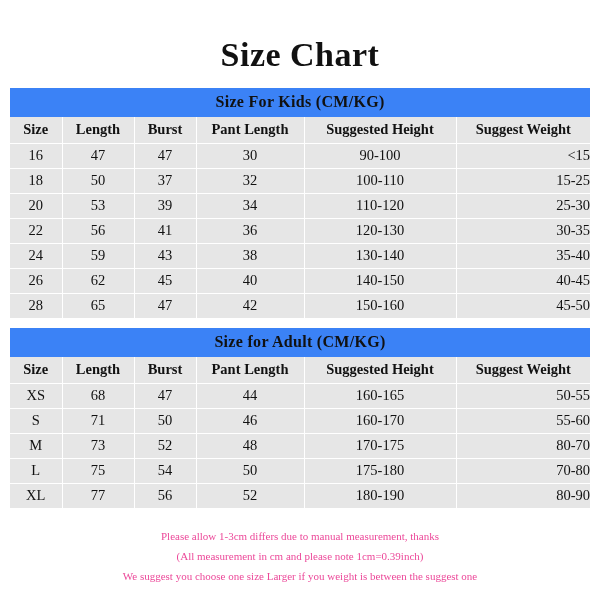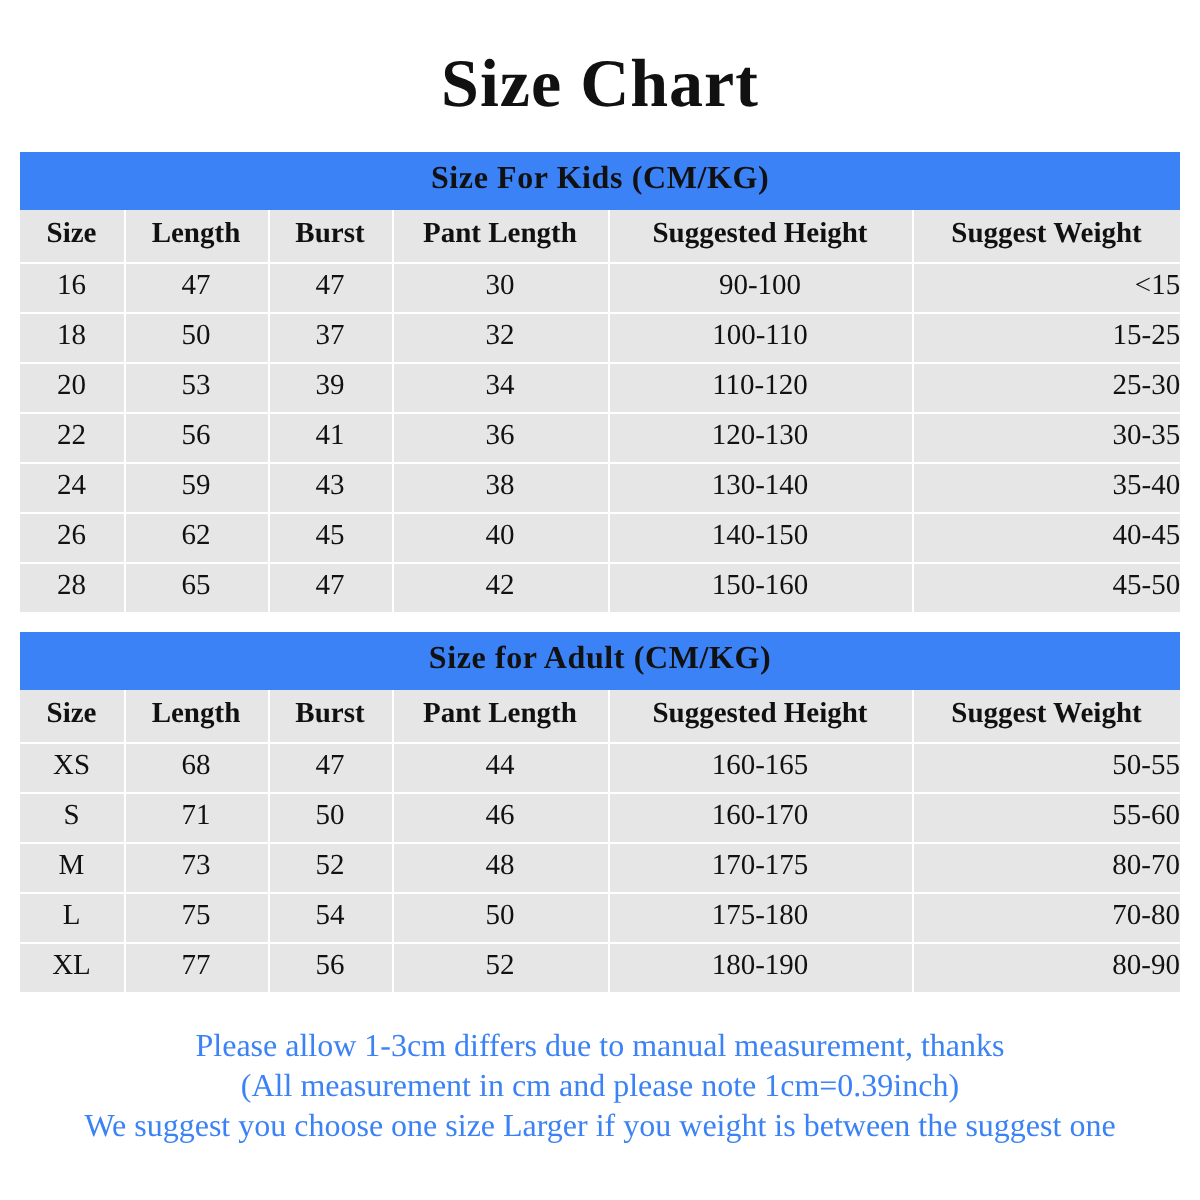--- a/index.html
+++ b/index.html
@@ -12,21 +12,21 @@
     background: #ffffff;
     font-family: "Liberation Serif", serif;
     color: #111111;
     overflow: hidden;
   }
   .page {
     position: relative;
     width: 600px;
     height: 592px;
     box-sizing: border-box;
-    padding: 0 10px;
+    padding: 12px 10px;
     background: #ffffff;
   }
   .title {
     text-align: center;
     font-size: 34px;
     font-weight: bold;
     letter-spacing: 0.5px;
     color: #111111;
     padding-top: 24px;
     padding-bottom: 14px;
@@ -88,23 +88,23 @@
   col.c-height { width: 152px; }
   col.c-weight { width: 134px; }
 
   .notes {
     width: 580px;
     margin: 0 auto;
     padding-top: 18px;
     text-align: center;
   }
   .notes div {
-    font-size: 16px;
+    font-size: 11px;
     line-height: 20px;
-    color: #3b82f6;
+    color: #ec4899;
     font-family: "Liberation Serif", serif;
   }
 </style>
 </head>
 <body>
 
 <div class="page">
 
   <div class="title">Size Chart</div>
 

